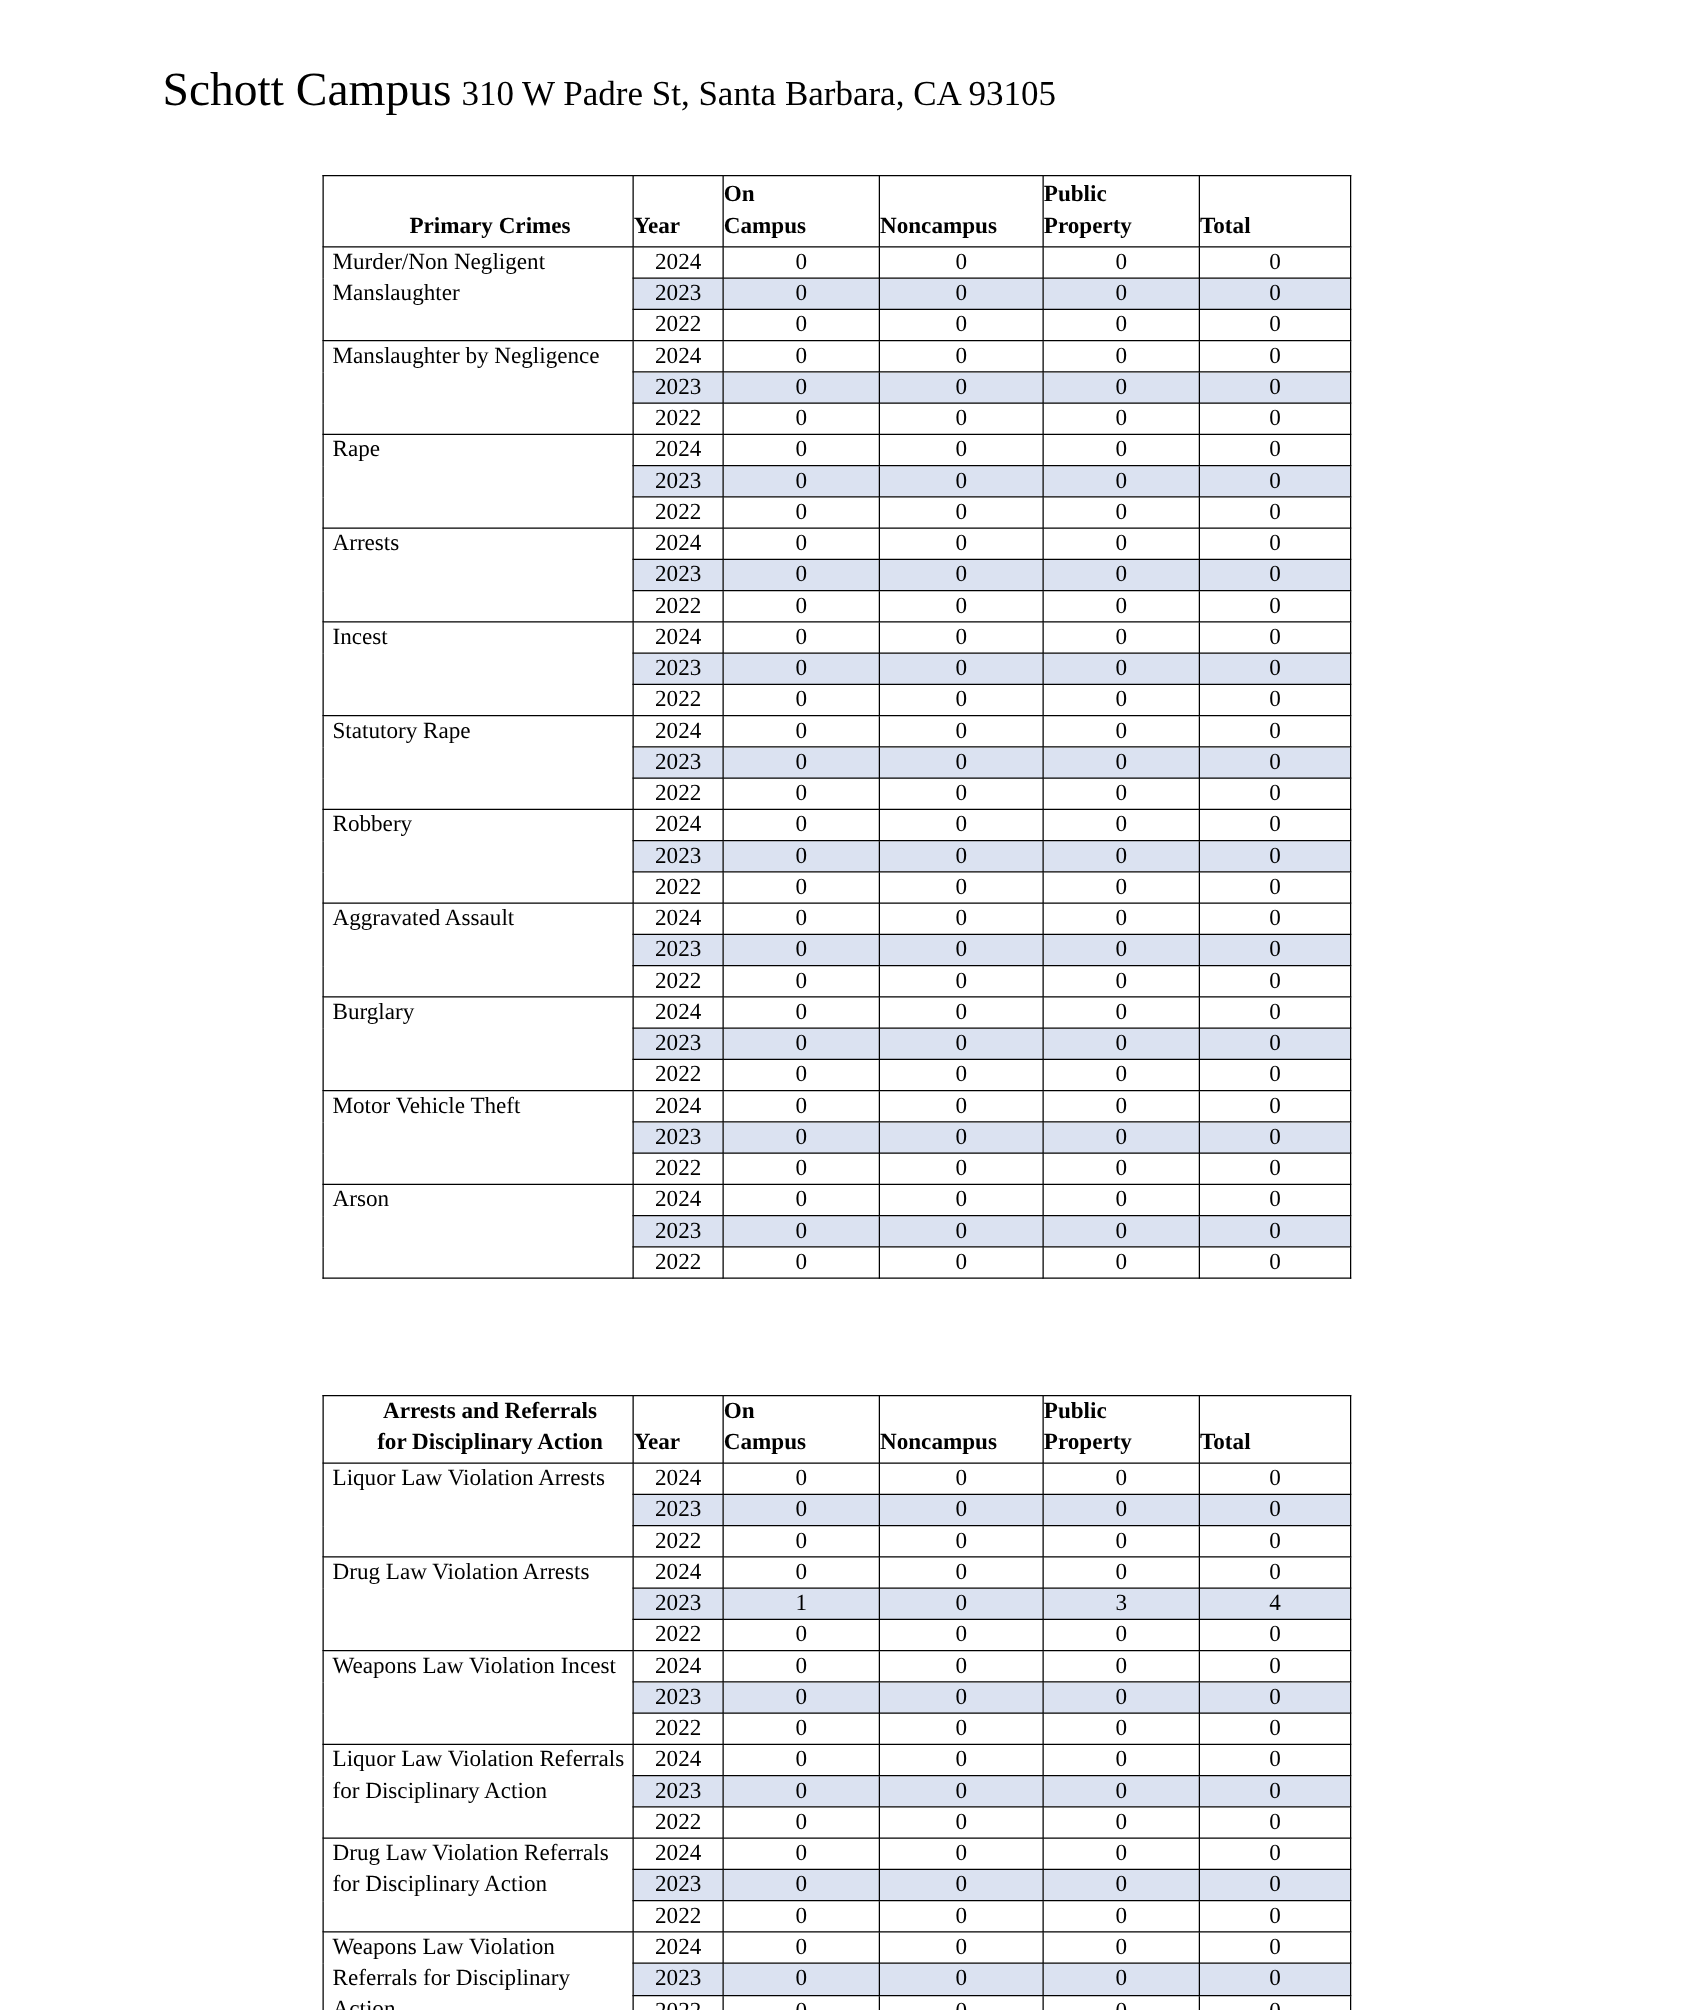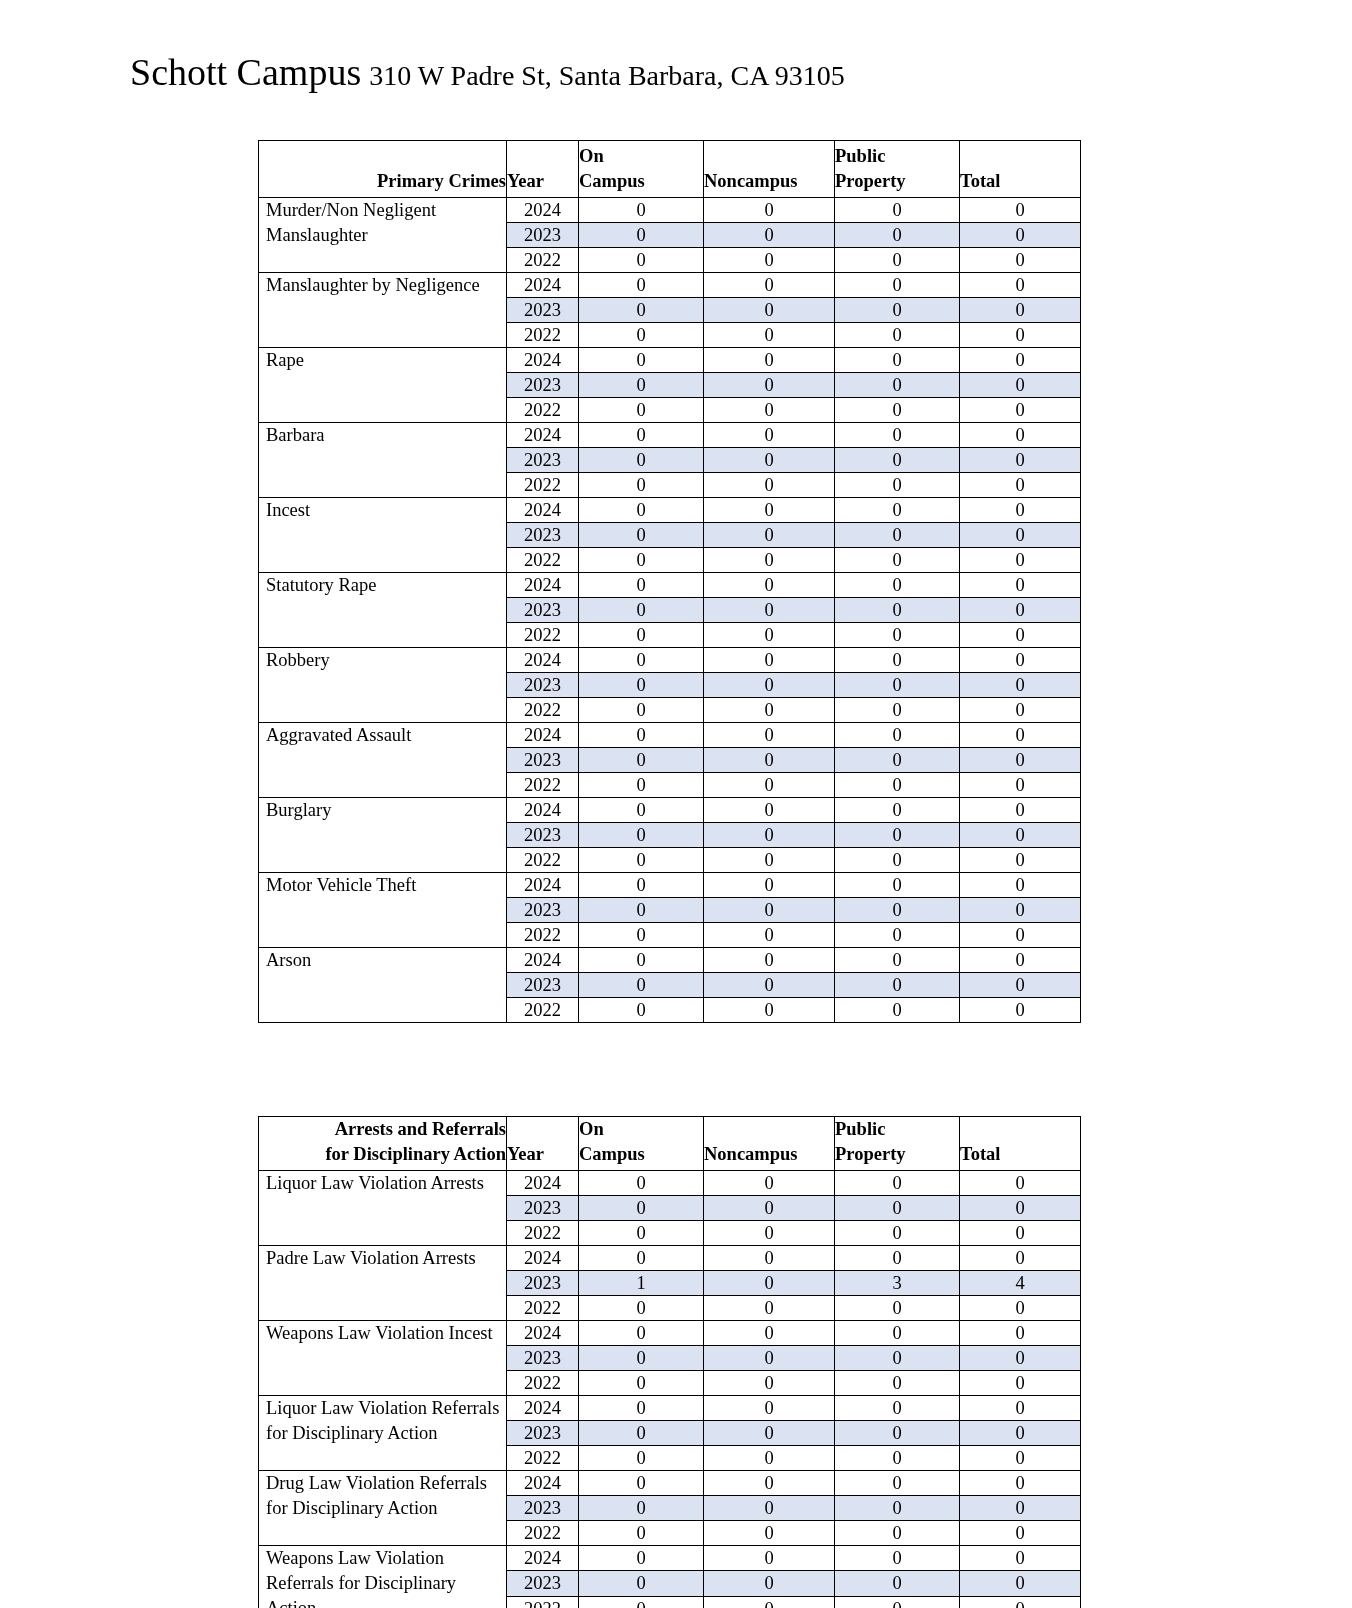--- a/index.html
+++ b/index.html
@@ -48,21 +48,21 @@
     font-weight: bold;
     vertical-align: bottom;
     text-align: left;
     white-space: pre-line;
     line-height: 25px;
     padding-bottom: 3px;
   }
   #table-0 thead tr { height: 57px; }
   #table-1 thead tr { height: 50px; }
   .crime-table thead th.label-col {
-    text-align: right;
+    text-align: center;
     padding-left: 19px;
   }
   .crime-table tbody tr { height: 25px; margin-left: 44px; }
   .crime-table tbody td {
     text-align: center;
     line-height: 24px;
   }
   .crime-table tbody td.label-cell {
     text-align: left;
     vertical-align: top;
@@ -163,21 +163,21 @@
           <td>0</td>
         </tr>
         <tr>
           <td>2022</td>
           <td>0</td>
           <td>0</td>
           <td>0</td>
           <td>0</td>
         </tr>
         <tr>
-          <td class="label-cell" rowspan="3">Barbara</td>
+          <td class="label-cell" rowspan="3">Arrests</td>
           <td>2024</td>
           <td>0</td>
           <td>0</td>
           <td>0</td>
           <td>0</td>
         </tr>
         <tr class="hl">
           <td>2023</td>
           <td>0</td>
           <td>0</td>
@@ -387,21 +387,21 @@
           <td>0</td>
         </tr>
         <tr>
           <td>2022</td>
           <td>0</td>
           <td>0</td>
           <td>0</td>
           <td>0</td>
         </tr>
         <tr>
-          <td class="label-cell" rowspan="3">Padre Law Violation Arrests</td>
+          <td class="label-cell" rowspan="3">Drug Law Violation Arrests</td>
           <td>2024</td>
           <td>0</td>
           <td>0</td>
           <td>0</td>
           <td>0</td>
         </tr>
         <tr class="hl">
           <td>2023</td>
           <td>1</td>
           <td>0</td>

